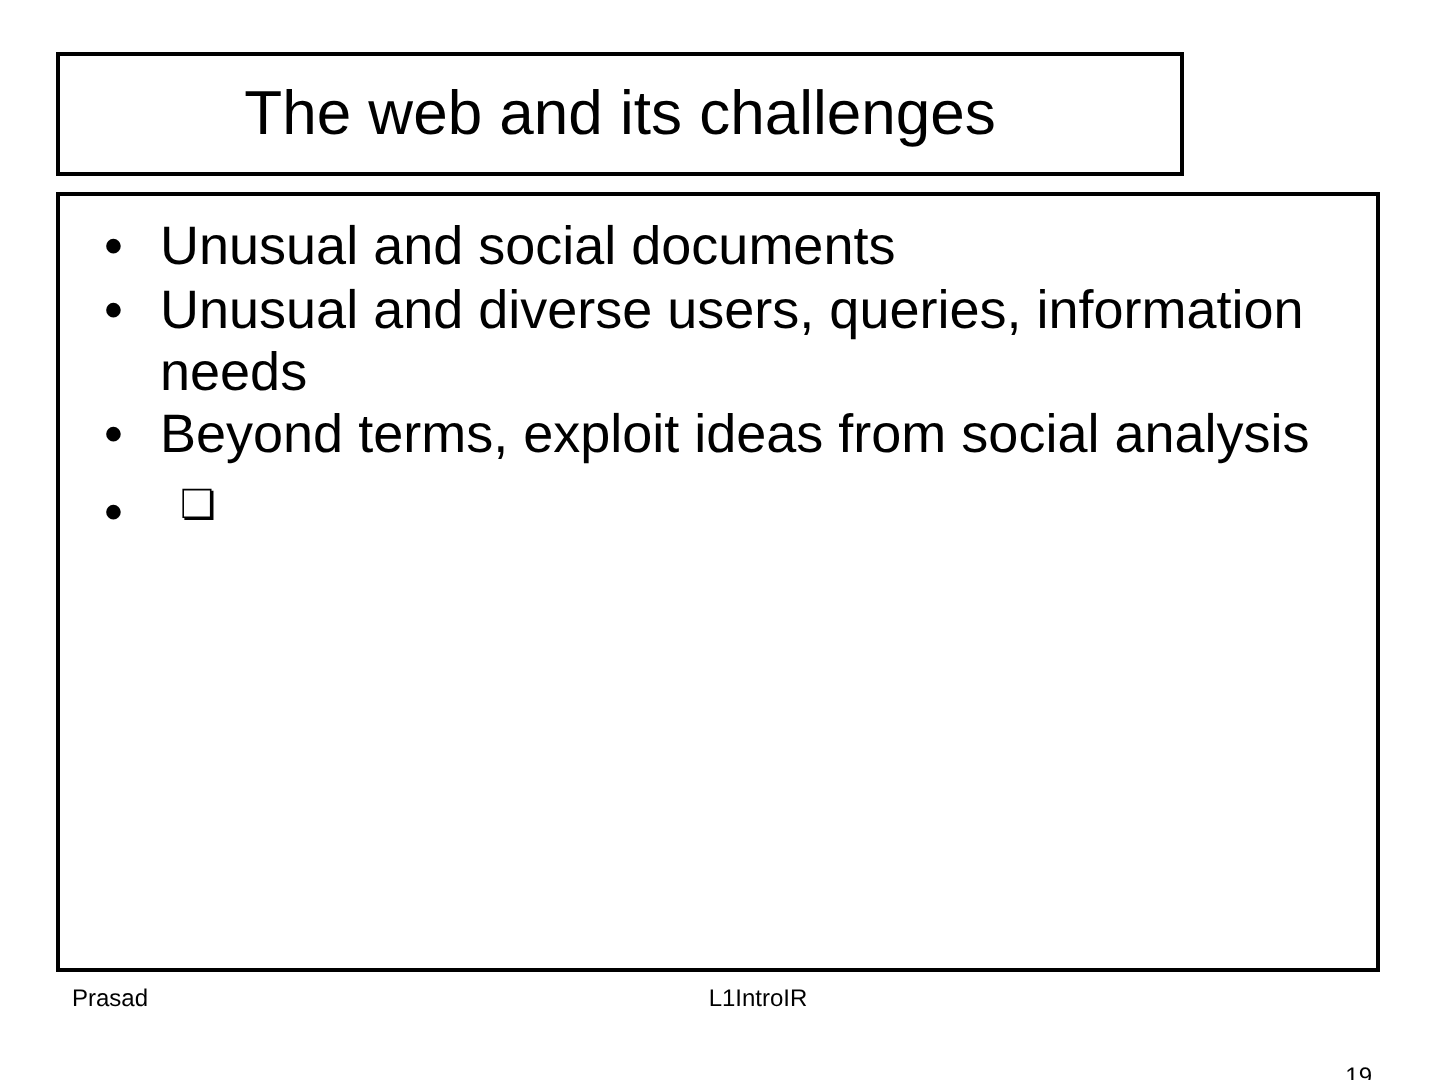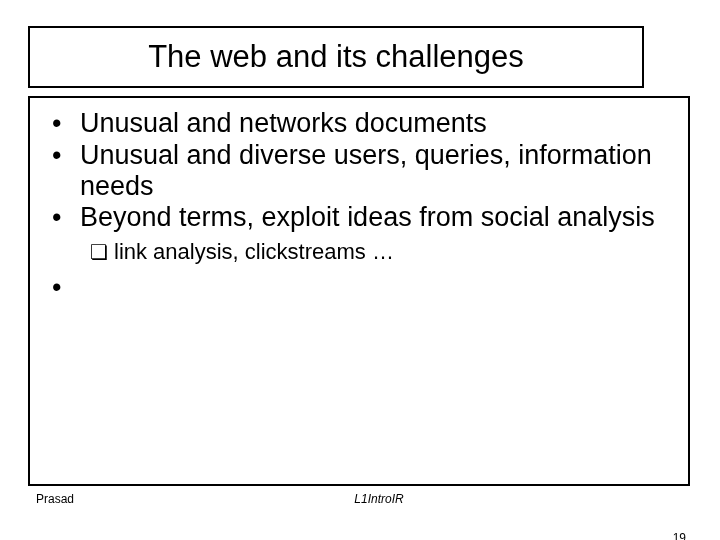--- a/index.html
+++ b/index.html
@@ -19,21 +19,21 @@
     position: absolute;
     left: 0; top: 0;
     width: 720px;
     height: 540px;
     background: #ffffff;
   }
   .title-box {
     position: absolute;
     left: 28px;
     top: 26px;
-    width: 616px;
+    width: 564px;
     height: 62px;
     border: 2px solid #000000;
     box-sizing: border-box;
     display: flex;
     align-items: center;
     justify-content: center;
   }
   .title-text {
     font-size: 31px;
     line-height: 1.05;
@@ -97,21 +97,20 @@
     left: 8px;
     top: 0;
   }
   .footer .f-center {
     position: absolute;
     left: 0;
     right: 0;
     top: 0;
     text-align: center;
     padding-left: 40px;
-    font-style: italic;
   }
   .footer .f-right {
     position: absolute;
     right: 4px;
     top: 0;
     margin-top: 39px;
   }
 </style>
 </head>
 <body>
@@ -119,33 +118,32 @@
 <div class="slide">
 
   <div class="title-box">
     <div class="title-text">The web and its challenges</div>
   </div>
 
   <div class="body-box">
     <ul class="bullets">
       <li class="bullet">
         <span class="marker">•</span>
-        <span>Unusual and networks documents</span>
+        <span>Unusual and social documents</span>
       </li>
       <li class="bullet">
         <span class="marker">•</span>
         <span>Unusual and diverse users, queries, information needs</span>
       </li>
       <li class="bullet">
         <span class="marker">•</span>
         <span>Beyond terms, exploit ideas from social analysis</span>
       </li>
       <li class="sub">
         <span class="marker">❏</span>
-        <span>link analysis, clickstreams …</span>
       </li>
       <li class="bullet">
         <span class="marker">•</span>
       </li>
     </ul>
   </div>
 
   <div class="footer">
     <span class="f-left">Prasad</span>
     <span class="f-center">L1IntroIR</span>

